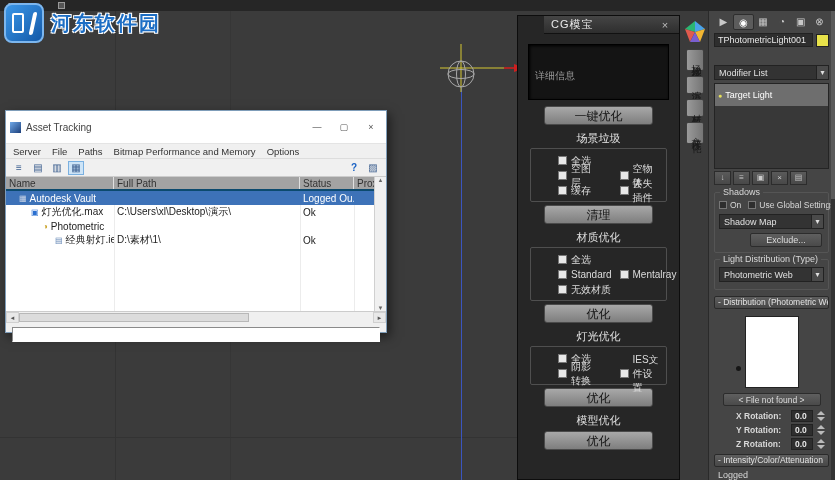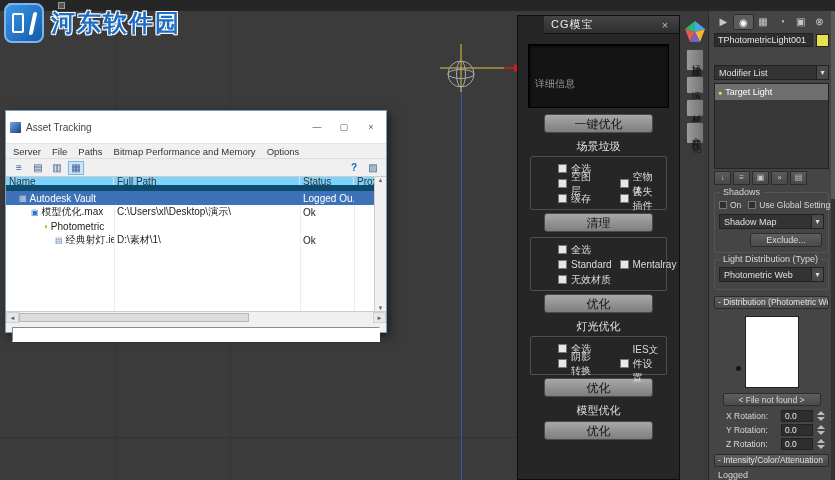--- a/index.html
+++ b/index.html
@@ -20,42 +20,42 @@
   .top-strip .lbl { margin-left:8px; }
   .mini-pic-icon { width:7px; height:7px; border:1px solid #999; background:#555; display:inline-block; }
 
   
   .watermark { position:absolute; left:4px; top:3px; display:flex; gap:7px; z-index:6; }
   .wm-logo { width:40px; height:40px; border-radius:8px; border:2px solid #7cb6ee;
     background:linear-gradient(135deg,#3b97e8,#1459a8); position:relative; }
   .wm-logo .f1 { position:absolute; left:6px; top:8px; width:12px; height:20px; border:2px solid #fff; border-radius:2px; }
   .wm-logo .f2 { position:absolute; right:7px; top:7px; width:4px; height:23px; background:#fff; transform:skewX(-12deg); border-radius:2px; }
   .wm-text { display:flex; flex-direction:column; justify-content:center; }
-  .wm-t1 { font-size:24px; font-weight:bold; color:#1d6ec4; letter-spacing:2px;
+  .wm-t1 { font-size:20px; font-weight:bold; color:#1d6ec4; letter-spacing:2px;
     text-shadow:-1px -1px 0 #fff,1px -1px 0 #fff,-1px 1px 0 #fff,1px 1px 0 #fff; }
   .wm-t2 { font-size:16px; font-weight:bold; color:#1d6ec4; letter-spacing:1px;
     text-shadow:-1px -1px 0 #fff,1px -1px 0 #fff,-1px 1px 0 #fff,1px 1px 0 #fff; }
 
   
   .at-dialog { position:absolute; left:5px; top:110px; width:382px; height:223px; background:#f0f0f0;
     border:1px solid #7f9db9; box-shadow:3px 4px 10px rgba(0,0,0,.5); z-index:10; font-size:10px; color:#222; }
   .at-titlebar { height:21px; background:#fff; display:flex; align-items:center; padding:16px 4px; gap:5px; border-bottom:1px solid #e4e4e4; }
   .at-appicon { width:11px; height:11px; background:linear-gradient(135deg,#6fa8e8,#1c3f7a); display:inline-block; }
   .at-title { flex:1; color:#444; font-size:10px; }
   .winbtn { width:22px; text-align:center; color:#555; font-size:9px; cursor:default; }
   .at-menubar { height:15px; display:flex; align-items:center; gap:11px; padding-left:7px; background:#f0f0f0; border-bottom:1px solid #ddd; color:#333; font-size:9.5px; }
   .at-toolbar { height:18px; display:flex; align-items:center; gap:3px; padding:0 5px; border-bottom:1px solid #ccc; }
   .at-tool { width:16px; height:14px; display:flex; align-items:center; justify-content:center; font-size:10px; color:#3b5e8e; }
   .at-tool.active { background:#cde4f7; border:1px solid #7ab0e0; }
   .at-tool.help { color:#1a62c4; font-weight:bold; }
   .at-spacer { flex:1; }
   .at-table { position:relative; height:134px; background:#fff; overflow:hidden; }
   .colsep { position:absolute; top:14px; bottom:0; width:1px; background:#ececec; z-index:0; }
   .cs1 { left:108px; } .cs2 { left:294px; } .cs3 { left:348px; }
-  .at-header { display:flex; height:14px; background:#7dd3fc; border-bottom:6px solid #0c4a6e; position:relative; z-index:1;text-align:center; }
+  .at-header { display:flex; height:14px; background:#a3a3a3; border-bottom:2px solid #0c4a6e; position:relative; z-index:1;text-align:center; }
   .at-row { display:flex; height:14px; align-items:center; position:relative; z-index:1; }
   .at-row.selected { background:#3d72b8; color:#fff; }
   .col { padding:0 3px; overflow:hidden; white-space:nowrap; display:flex; align-items:center; height:100%; }
   .at-header .col { border-right:1px solid #e0e0e0; color:#333; }
   .c-name { width:108px; } .c-path { width:186px; } .c-status { width:54px; } .c-prox { flex:1; }
   .ind0 { padding-left:13px; } .ind1 { padding-left:25px; } .ind2 { padding-left:37px; } .ind3 { padding-left:49px; }
   .ticon { font-style:normal; font-size:8px; margin-right:3px; }
   .ti-vault { color:#cfd8e8; } .ti-max { color:#2a6fd0; } .ti-photo { color:#caa32a; } .ti-ies { color:#5a7fb0; }
   .at-vscroll { position:absolute; right:0; top:0; bottom:0; width:12px; background:#f0f0f0; border-left:1px solid #d0d0d0;
     display:flex; flex-direction:column; justify-content:space-between; align-items:center; font-size:6px; color:#666; z-index:2; }
@@ -64,21 +64,21 @@
   .strack { flex:1; position:relative; }
   .sthumb { position:absolute; left:0; top:1px; bottom:1px; width:65%; background:#dcdcdc; border:1px solid #b8b8b8; }
   .at-statusbox { margin:4px 6px; height:15px; background:#fff; border:1px solid; border-color:#8a8a8a #fff #fff #8a8a8a; }
 
   
   .cg-panel { position:absolute; left:517px; top:15px; width:163px; height:465px; background:#262626;
     border:1px solid #0d0d0d; color:#d8d8d8; z-index:8; overflow:hidden; }
   .cg-titlebar { height:18px; background:linear-gradient(#454545,#2e2e2e); display:flex; align-items:center; padding:0 7px; border-bottom:1px solid #111;margin-left:26px; }
   .cg-title { flex:1; font-size:11px; color:#eaeaea; letter-spacing:1px; }
   .cg-close { width:14px; text-align:center; color:#bbb; font-size:11px; }
-  .cg-info { margin:10px 10px 6px; height:64px; background:#141414; border:1px solid #000;
+  .cg-info { margin:10px 10px 6px; height:56px; background:#141414; border:1px solid #000;
     box-shadow:inset 1px 1px 3px #000; position:relative; }
   .cg-info-text { position:absolute; left:6px; bottom:16px; font-size:10px; color:#9a9a9a; }
   .cg-btn { display:block; margin:3px auto 5px; width:109px; height:19px; background:linear-gradient(#a8a8a8,#7e7e7e);
     border:1px solid #4a4a4a; border-radius:3px; color:#161616; font-size:12px; line-height:16px; text-align:center;
     font-family:"Liberation Sans", sans-serif; }
   .cg-section-title { text-align:center; font-size:11px; color:#e0e0e0; margin:6px 0 2px; }
   .cg-group { margin:0 12px; border:1px solid #4f4f4f; border-radius:2px; padding:4px 6px 3px; display:flex; flex-wrap:wrap; }
   .cb { display:flex; align-items:center; gap:4px; font-size:10px; color:#dcdcdc; height:15px;padding-left:21px; }
   .w100 { width:100%; } .w50 { width:50%; }
   .box { width:9px; height:9px; background:#e8e8e8; border:1px solid #777; display:inline-block; flex:none; }
@@ -95,38 +95,38 @@
   .cmd-tabs { display:flex; height:16px; margin-bottom:3px; }
   .cmd-tab { flex:1; text-align:center; font-size:10px; color:#c8c8c8; line-height:16px; }
   .cmd-tab.active { background:#5c5c5c; border:1px solid #2e2e2e; border-radius:2px; color:#fff; }
   .cmd-name-row { display:flex; gap:3px; margin-bottom:18px; align-items:center; }
   .cmd-name-field { flex:1; height:14px; background:#2e2e2e; border:1px solid #222; color:#e8e8e8; font-size:9px; line-height:12px; padding:0 3px; overflow:hidden; white-space:nowrap; }
   .cmd-color-swatch { width:13px; height:13px; border:1px solid #222; flex:none; }
   .cmd-dropdown { height:15px; background:#333; border:1px solid #222; display:flex; align-items:center; padding-left:4px; color:#e0e0e0; margin-bottom:3px; }
   .cmd-dropdown .ddtext { flex:1; overflow:hidden; white-space:nowrap; }
   .dd-arrow { width:12px; text-align:center; background:#4a4a4a; border-left:1px solid #222; font-size:8px; line-height:13px; height:13px; flex:none; }
   .cmd-stack { height:86px; background:#383838; border:1px solid #242424; margin-bottom:2px; overflow:hidden; }
-  .stack-item { height:16px; display:flex; align-items:center; gap:3px; padding:0 3px; background:#6e6e6e; color:#fff; }
+  .stack-item { height:22px; display:flex; align-items:center; gap:3px; padding:0 3px; background:#6e6e6e; color:#fff; }
   .stack-item i { color:#e6e05a; font-size:7px; font-style:normal; }
   .stack-toolbar { display:flex; gap:2px; height:15px; margin-bottom:5px; }
   .stack-btn { width:17px; height:14px; background:linear-gradient(#5a5a5a,#484848); border:1px solid #2c2c2c; color:#ccc; font-size:8px; text-align:center; line-height:12px; }
   .cmd-group { border:1px solid #555; border-radius:2px; margin:6px 0 6px; padding:7px 4px 4px; position:relative; }
   .group-legend { position:absolute; top:-6px; left:5px; background:#454545; padding:0 3px; font-size:9px; color:#d8d8d8; }
   .cb-row { display:flex; gap:7px; margin-bottom:4px; }
   .cmd-cb { display:flex; align-items:center; gap:3px; font-size:8.5px; color:#d8d8d8; white-space:nowrap; }
   .box.dark { width:8px; height:8px; background:#2e2e2e; border:1px solid #777; }
   .cmd-btn { background:linear-gradient(#5f5f5f,#4a4a4a); border:1px solid #2c2c2c; color:#ddd; border-radius:2px; font-family:"Liberation Sans", sans-serif; }
   .cmd-btn.exclude { display:block; margin:4px 2px 1px auto; width:72px; height:14px; font-size:9px; }
   .rollout-header { height:13px; background:linear-gradient(#5e5e5e,#474747); border:1px solid #2a2a2a; border-radius:2px;
     color:#e4e4e4; font-size:8.5px; line-height:11px; padding:0 3px; margin:4px 0 3px; white-space:nowrap; overflow:hidden; }
   .dist-body { position:relative; padding-top:2px; }
   .dist-thumb { width:54px; height:72px; background:#fff; border:1px solid #222; margin:2px auto 5px; }
   .preview-marker-icon { position:absolute; left:22px; top:54px; width:5px; height:5px; border-radius:50%; background:#161616; }
   .cmd-btn.file { display:block; margin:0 auto 4px; width:98px; height:13px; font-size:8.5px; line-height:10px; }
-  .spin-row { display:flex; align-items:center; margin:2px 4px 2px 12px; gap:3px; }
+  .spin-row { display:flex; align-items:center; margin:2px 4px 2px 22px; gap:3px;font-weight:bold; }
   .spin-label { width:52px; font-size:8.5px; color:#d8d8d8; white-space:nowrap; }
   .spin-field { flex:1; height:12px; background:#2e2e2e; border:1px solid #222; color:#e8e8e8; font-size:8.5px; line-height:10px; padding:0 3px; }
   .spinner { width:9px; display:flex; flex-direction:column; gap:2px; flex:none; }
   .sup { width:0; height:0; border-left:4px solid transparent; border-right:4px solid transparent; border-bottom:4px solid #bbb; margin:0 auto; }
   .sdn { width:0; height:0; border-left:4px solid transparent; border-right:4px solid transparent; border-top:4px solid #bbb; margin:0 auto; }
   .color-label { font-size:9px; color:#d8d8d8; margin:1px 0 0 4px; }
   .cmd-scrollbar { position:absolute; right:0; top:0; bottom:0; width:4px; background:#333; }
   .cmd-scrollbar .thumb { position:absolute; top:0; height:40%; left:0; right:0; background:#5a5a5a; }
 </style>
 </head>
@@ -200,21 +200,21 @@
           <i class="ticon ti-vault">▦</i>
           <span>Autodesk Vault</span>
         </span>
       <span class="col c-path"></span>
       <span class="col c-status">Logged Ou...</span>
       <span class="col c-prox"></span>
     </div>
     <div class="at-row">
       <span class="col c-name ind1">
           <i class="ticon ti-max">▣</i>
-          <span>模型优化.max</span>
+          <span>灯光优化.max</span>
         </span>
       <span class="col c-path">C:\Users\xl\Desktop\演示\</span>
       <span class="col c-status">Ok</span>
       <span class="col c-prox"></span>
     </div>
     <div class="at-row">
       <span class="col c-name ind2">
           <i class="ticon ti-photo">◑</i>
           <span>Photometric</span>
         </span>
@@ -274,20 +274,21 @@
         <i class="box"></i>
         <span>缓存</span>
       </label>
     <label class="cb w50">
         <i class="box"></i>
         <span>丢失插件</span>
       </label>
   </div>
   <button class="cg-btn">清理</button>
 
+  <div class="cg-section-title">材质优化</div>
   <div class="cg-group">
     <label class="cb w100">
         <i class="box"></i>
         <span>全选</span>
       </label>
     <label class="cb w50">
         <i class="box"></i>
         <span>Standard</span>
       </label>
     <label class="cb w50">

